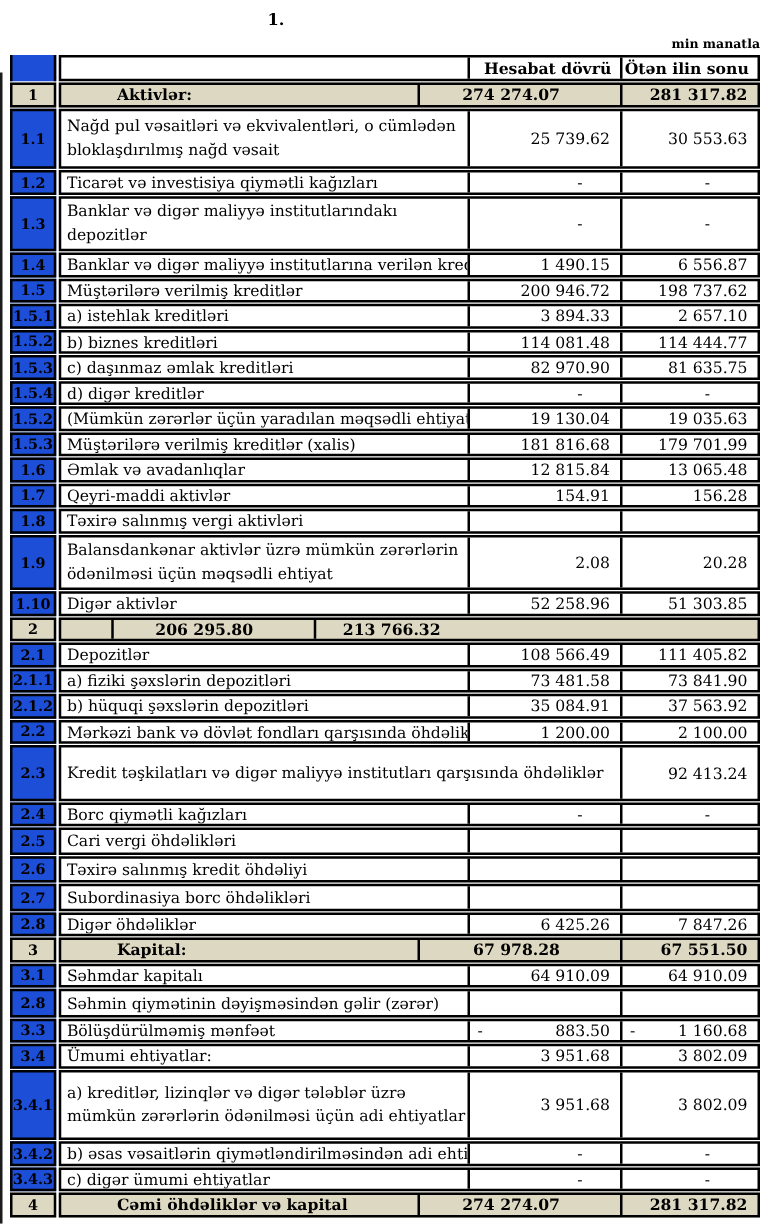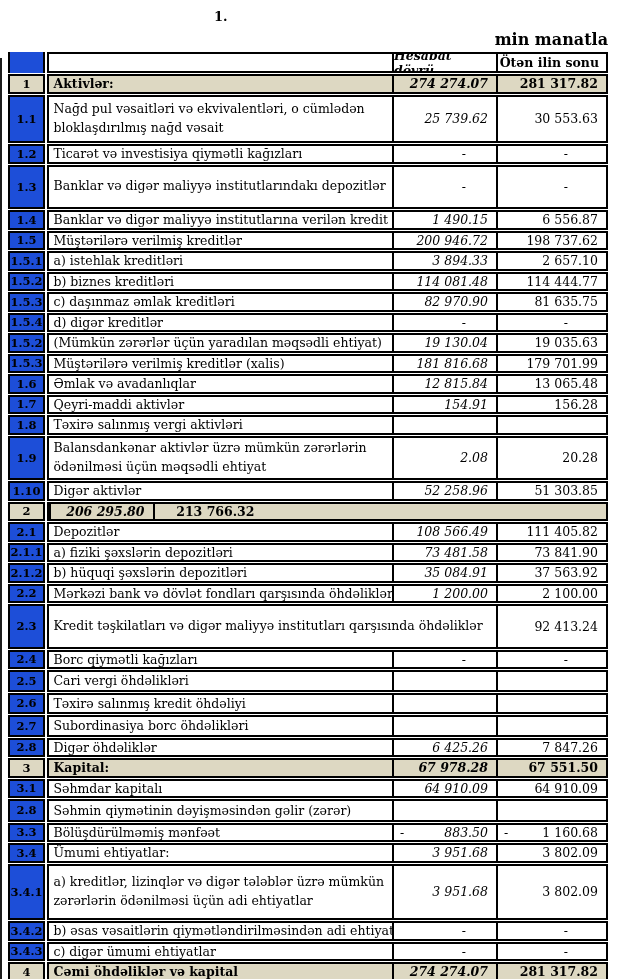--- a/index.html
+++ b/index.html
@@ -3,21 +3,21 @@
 <meta charset="utf-8">
 <style>
   html,body{margin:0;padding:0;}
   body{
     width:620px;height:979px;background:#ffffff;color:#000;
     font-family:"DejaVu Serif","Liberation Serif",serif;
     position:relative;overflow:hidden;
   }
   .scan-line{position:absolute;left:0;top:58px;width:2px;height:921px;background:#1c1c1c;}
   .doc-title{display:flex;gap:22px;padding:9px 0 0 214px;font-weight:bold;font-size:13px;}
-  .unit-note{text-align:right;padding-right:12px;font-weight:bold;font-size:16px;margin:6px 0 3px 0;}
+  .unit-note{text-align:right;padding-right:12px;font-weight:bold;font-size:10px;margin:6px 0 3px 0;}
   .fin-table{margin-left:8px;width:600px;}
   .row{display:flex;margin-bottom:1px;height:19.5px;}
   .row.h21{height:21.5px}
   .row.h22{height:22.5px}
   .row.h44{height:44.5px}
   .row.h48{height:48.5px}
   .row.h56{height:56.5px}
   .row.header-row{height:21px;}
   .cell-num{
     width:37px;flex:none;box-sizing:border-box;border:2px solid #000;
@@ -32,28 +32,28 @@
   .lbl{
     flex:1;min-width:0;display:flex;align-items:center;
     padding-left:5px;font-size:12.5px;white-space:nowrap;overflow:hidden;
   }
   .row.wrap .lbl{white-space:normal;line-height:1.5;}
   .val{
     flex:none;box-sizing:border-box;border-left:2.5px solid #000;
     display:flex;align-items:center;justify-content:flex-end;
     font-size:12.5px;padding-right:8px;overflow:hidden;
   }
-  .v1{width:104px;font-style:italic;}
+  .v1{width:122px;}
   .v2{width:110px;}
   .val.dash-v1{padding-right:30px;}
   .val.dash-v2{padding-right:38px;}
   .val.neg{justify-content:space-between;padding-left:6px;}
   .colhead{font-weight:bold;font-size:12.5px;padding-right:7px;}
   .section .cell-num,.section .row-main{background:#ddd8c2;}
-  .section .lbl,.section .val{font-weight:bold;}
+  .section .lbl,.section .val{font-weight:bold;margin-left:40px;}
 </style>
 </head>
 <body>
 
 <div class="scan-line"></div>
 
 <div class="doc-title">
   <span>1.</span>
 </div>
 

